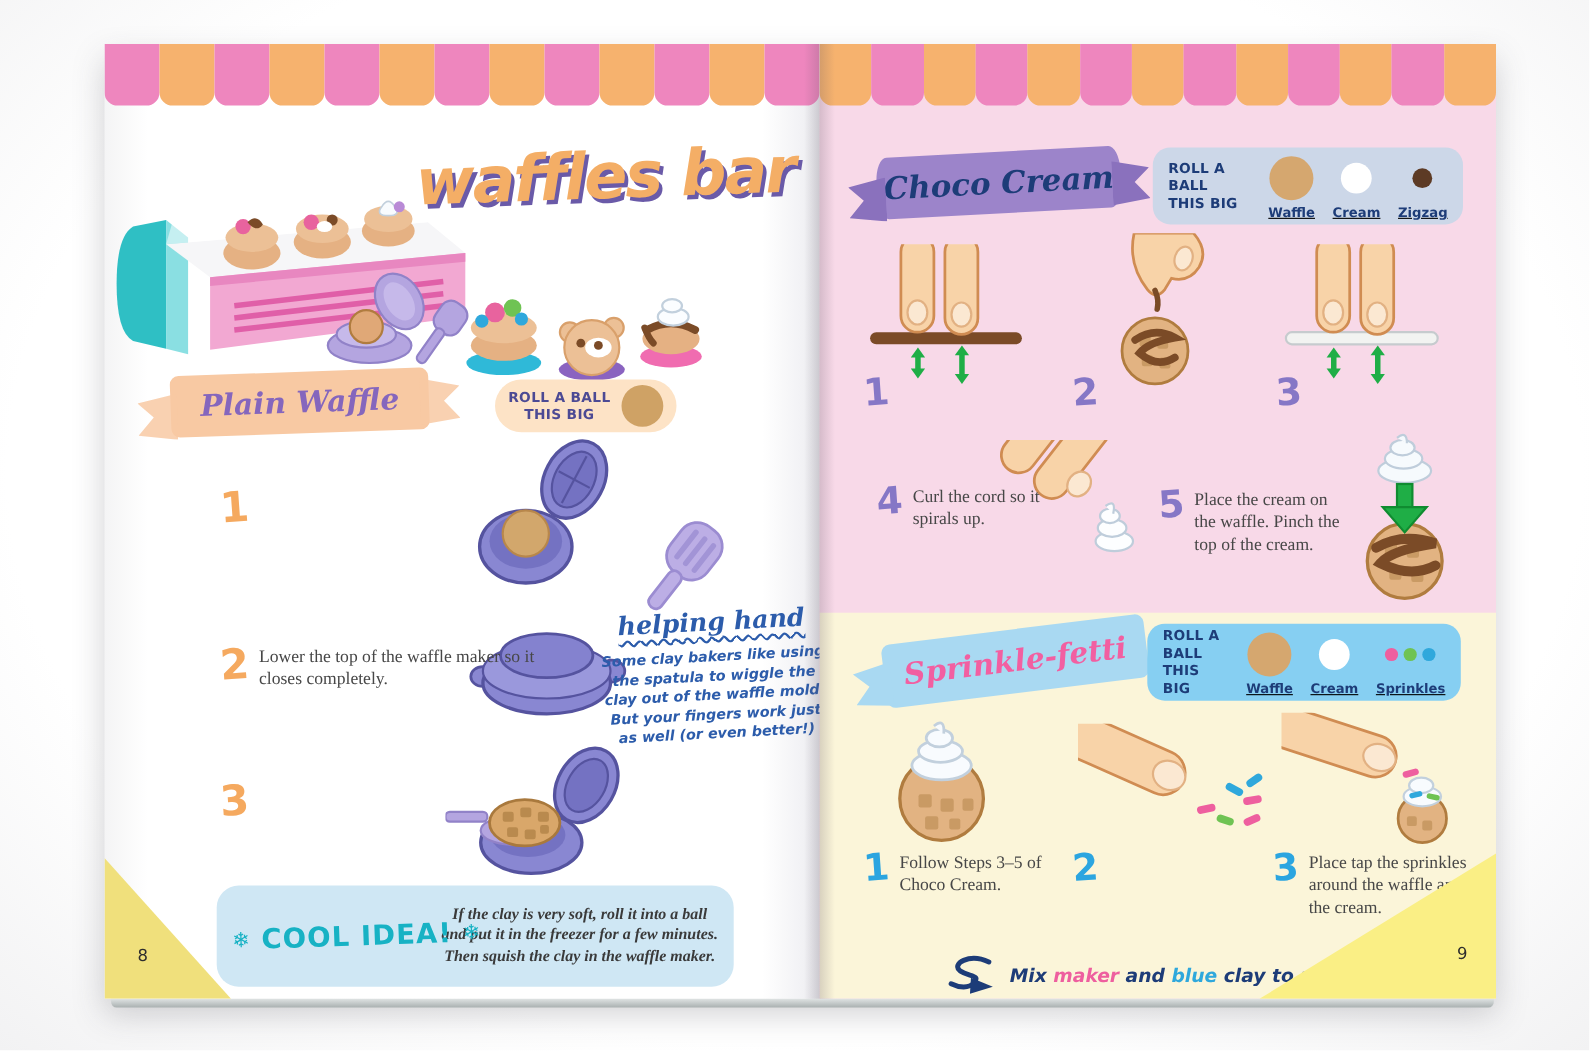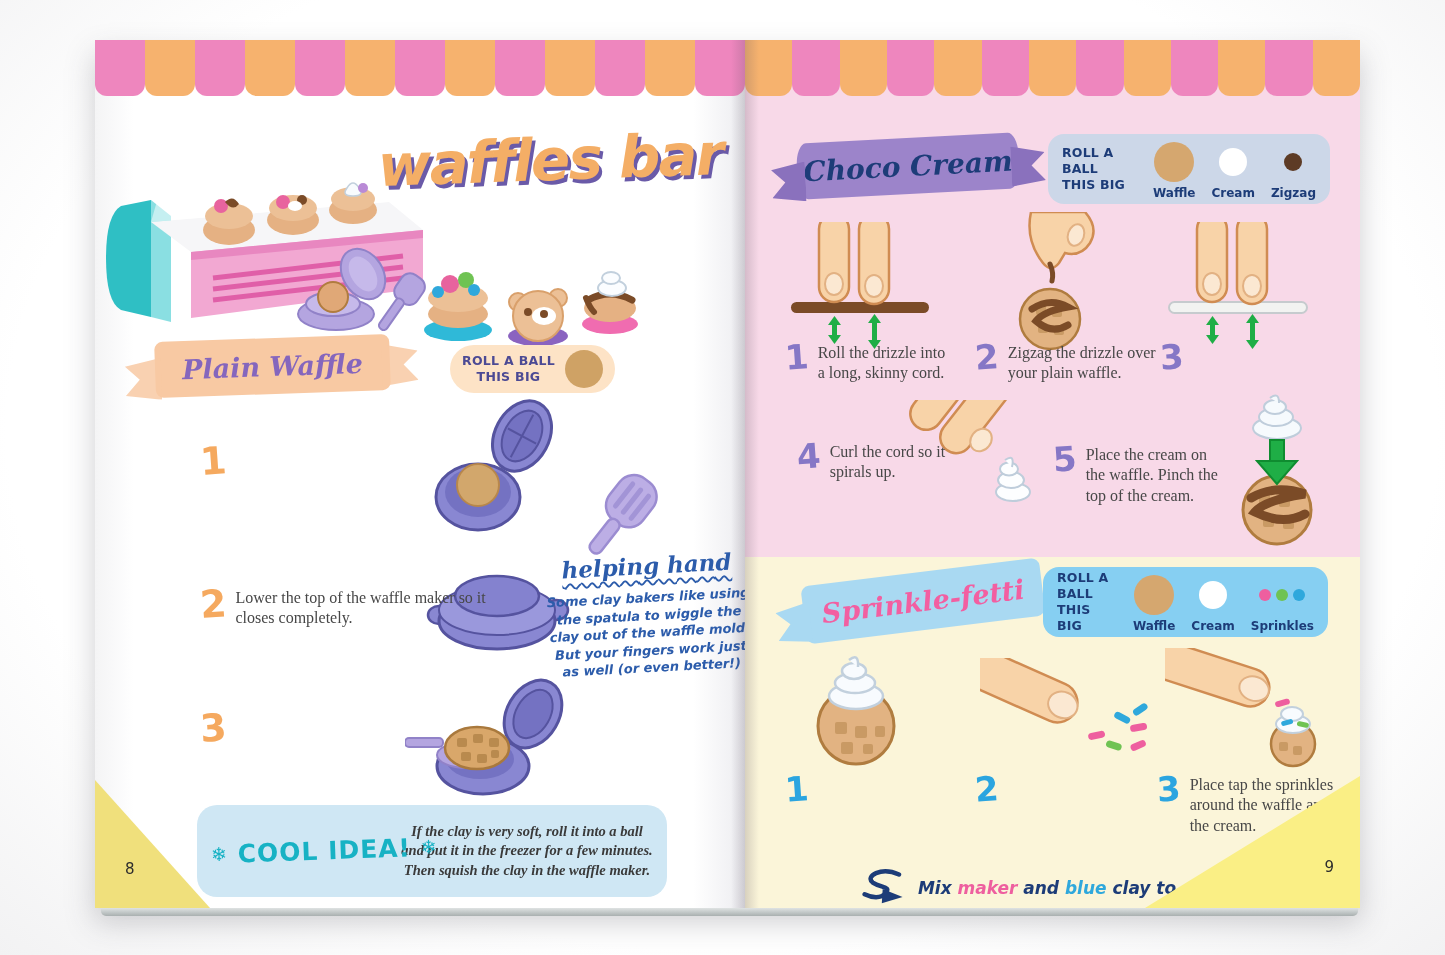--- a/index.html
+++ b/index.html
@@ -35,21 +35,21 @@
   .ribbon-sf .band span{font:bold italic 27px "DejaVu Serif",serif;color:#f25fa1;}
   .ribbon-sf:before{content:'';position:absolute;left:-28px;top:16px;width:34px;height:40px;background:#a9d9f2;clip-path:polygon(100% 0,0 18%,40% 50%,0 88%,100% 100%);}
   
   .roll-badge{position:absolute;left:355px;top:305px;width:165px;height:48px;background:#fde3c6;border-radius:24px;display:flex;align-items:center;justify-content:center;gap:10px;z-index:6;}
   .roll-badge .rb-text{font:bold 12.5px "DejaVu Sans",sans-serif;color:#4c4a94;text-align:center;line-height:1.25;letter-spacing:.3px;}
   .roll-badge .ball{width:38px;height:38px;border-radius:50%;background:#cfa265;}
   .rollbox{position:absolute;height:70px;border-radius:16px;display:flex;align-items:center;padding:0 14px;box-sizing:border-box;gap:16px;z-index:6;}
   .rollbox-1{left:303px;top:94px;width:282px;background:#ccd7e8;}
   .rollbox-2{left:298px;top:527px;width:285px;background:#86cff2;}
   .rollbox .rb-text{font:bold 12.5px "DejaVu Sans",sans-serif;color:#1d3c78;line-height:1.3;letter-spacing:.2px;}
-  .legend-item{display:flex;flex-direction:column;align-items:center;justify-content:flex-end;height:62px;flex:1;}
+  .legend-item{display:flex;flex-direction:column;align-items:center;justify-content:flex-end;height:62px;flex:1;text-decoration:underline;}
   .legend-circle{display:flex;align-items:center;justify-content:center;flex:1;}
   .legend-label{font:bold 12px "DejaVu Sans",sans-serif;color:#1d3c78;margin-top:1px;}
   .c-waffle{width:40px;height:40px;border-radius:50%;background:#d5a76f;}
   .c-cream{width:28px;height:28px;border-radius:50%;background:#ffffff;}
   .c-drizzle{width:18px;height:18px;border-radius:50%;background:#5d3b25;}
   .c-sprinkles{display:flex;gap:5px;}
   .dot{width:12px;height:12px;border-radius:50%;}
   .dot-pink{background:#ee5f9f;}.dot-green{background:#6fc353;}.dot-blue{background:#2fa8dc;}
   
   .step{position:absolute;display:flex;gap:9px;align-items:flex-start;z-index:6;}
@@ -355,25 +355,23 @@
             <polygon points="49.5,94 43,103 56,103"></polygon>
             <polygon points="49.5,122 43,113 56,113"></polygon>
           <rect x="87" y="99" width="5" height="20"></rect>
             <polygon points="89.5,92 83,101 96,101"></polygon>
             <polygon points="89.5,127 83,118 96,118"></polygon>
         </g>
       </svg>
 
       <div class="step" style="left:40px;top:303px;width:168px;">
         <span class="step-num num-purple">1</span>
-        <p class="step-text">Roll the drizzle into a long, skinny cord.</p>
       </div>
       <div class="step" style="left:230px;top:303px;width:182px;">
         <span class="step-num num-purple">2</span>
-        <p class="step-text">Zigzag the drizzle over your plain waffle.</p>
       </div>
       <div class="step" style="left:415px;top:303px;width:175px;">
         <span class="step-num num-purple">3</span>
       </div>
 
       <div class="step" style="left:52px;top:402px;width:152px;">
         <span class="step-num num-purple">4</span>
         <p class="step-text">Curl the cord so it spirals up.</p>
       </div>
       <svg class="illus" style="left:162px;top:360px;width:150px;height:118px;" viewBox="0 0 150 118">
@@ -485,20 +483,21 @@
             <rect x="128" y="98" width="9" height="9" rx="2"></rect>
           </g>
         <ellipse cx="128" cy="76" rx="17" ry="9" fill="#f8fbfe" stroke="#c2d0dd" stroke-width="2"></ellipse>
         <ellipse cx="127" cy="66" rx="11" ry="7" fill="#f8fbfe" stroke="#c2d0dd" stroke-width="2"></ellipse>
         <rect x="116" y="72" width="12" height="5" rx="2.5" fill="#2fa8dc" transform="rotate(-14 122 74)"></rect>
         <rect x="132" y="74" width="12" height="5" rx="2.5" fill="#6fc353" transform="rotate(12 138 76)"></rect>
       </svg>
 
       <div class="step" style="left:40px;top:735px;width:178px;">
         <span class="step-num num-blue">1</span>
+        <p class="step-text">Follow Steps 3–5 of Choco Cream.</p>
       </div>
       <div class="step" style="left:230px;top:735px;width:188px;">
         <span class="step-num num-blue">2</span>
       </div>
       <div class="step" style="left:412px;top:735px;width:182px;">
         <span class="step-num num-blue">3</span>
         <p class="step-text">Place tap the sprinkles around the waffle and the cream.</p>
       </div>
 
       <div class="tip">

